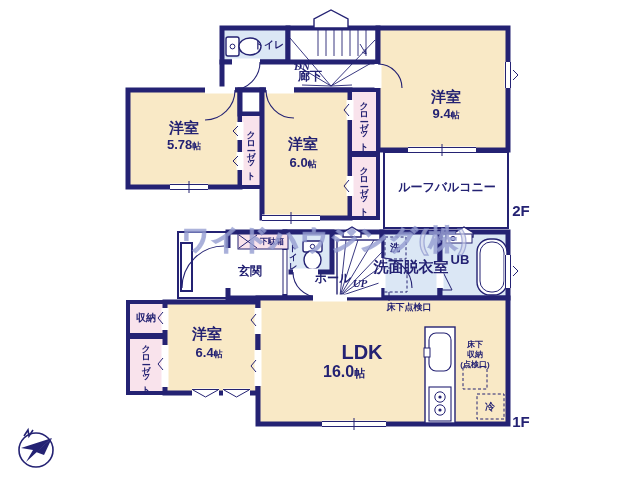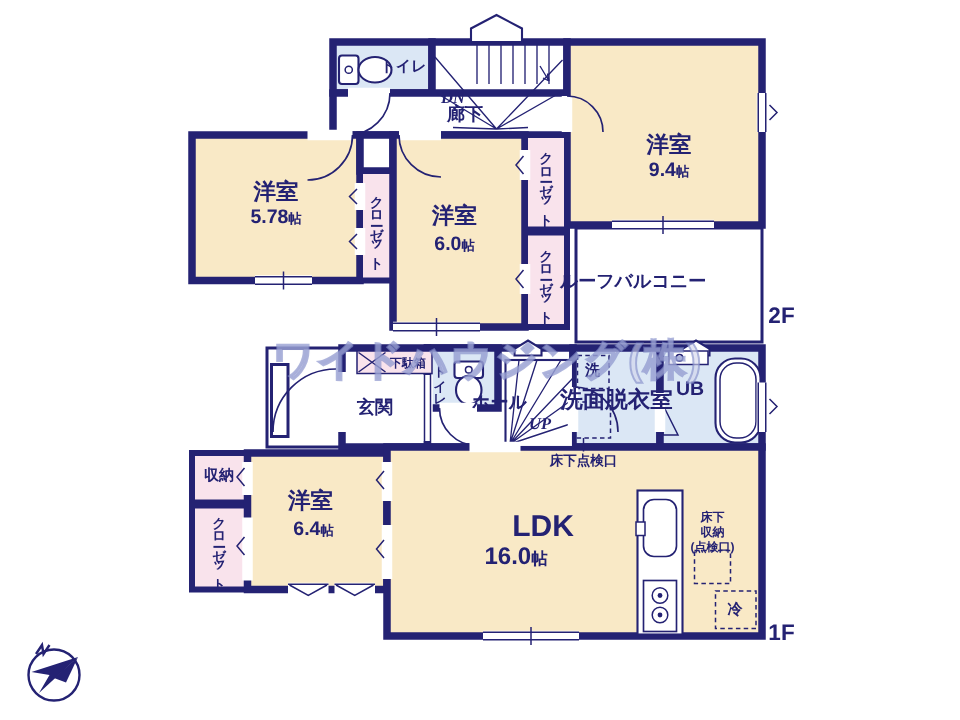--- a/index.html
+++ b/index.html
@@ -236,32 +236,32 @@
 <div class="lbl" style="left:184px;top:128px;font-size:15px">洋室</div>
 <div class="lbl" style="left:184px;top:145px;font-size:13px"><span>5.78</span><span class="unit">帖</span></div>
 
 <div class="lbl" style="left:303px;top:144px;font-size:15px">洋室</div>
 <div class="lbl" style="left:303px;top:163px;font-size:13px"><span>6.0</span><span class="unit">帖</span></div>
 
 <div class="lbl v" style="left:251px;top:150px;font-size:9px">クローゼット</div>
 <div class="lbl v" style="left:364px;top:121px;font-size:9px">クローゼット</div>
 <div class="lbl v" style="left:364px;top:186px;font-size:9px">クローゼット</div>
 
-<div class="lbl" style="left:422px;top:188px;font-size:12px">ルーフバルコニー</div>
+<div class="lbl" style="left:447px;top:188px;font-size:12px">ルーフバルコニー</div>
 <div class="lbl" style="left:521px;top:211px;font-size:15px">2F</div>
 
 <div class="lbl" style="left:250px;top:272px;font-size:12px">玄関</div>
 <div class="lbl" style="left:272px;top:242px;font-size:8px">下駄箱</div>
 <div class="lbl v" style="left:293px;top:252px;font-size:8.5px">トイレ</div>
-<div class="lbl" style="left:333px;top:269px;font-size:12px">ホール</div>
+<div class="lbl" style="left:333px;top:279px;font-size:12px">ホール</div>
 <div class="lbl serif-it" style="left:360px;top:283px;font-size:11px">UP</div>
 <div class="lbl" style="left:395px;top:248px;font-size:10px">洗</div>
 <div class="lbl" style="left:411px;top:267px;font-size:15px">洗面脱衣室</div>
 <div class="lbl" style="left:460px;top:260px;font-size:13px">UB</div>
-<div class="lbl" style="left:389px;top:307px;font-size:9px">床下点検口</div>
+<div class="lbl" style="left:409px;top:307px;font-size:9px">床下点検口</div>
 <div class="lbl" style="left:146px;top:318px;font-size:10px">収納</div>
 <div class="lbl v" style="left:146px;top:364px;font-size:9px">クローゼット</div>
 
 <div class="lbl" style="left:207px;top:334px;font-size:15px">洋室</div>
 <div class="lbl" style="left:209px;top:353px;font-size:13px"><span>6.4</span><span class="unit">帖</span></div>
 
 <div class="lbl" style="left:362px;top:352px;font-size:20px">LDK</div>
 <div class="lbl" style="left:344px;top:372px;font-size:16px"><span>16.0</span><span class="unit">帖</span></div>
 
 <div class="lbl small-lines" style="left:475px;top:355px;font-size:8px">

